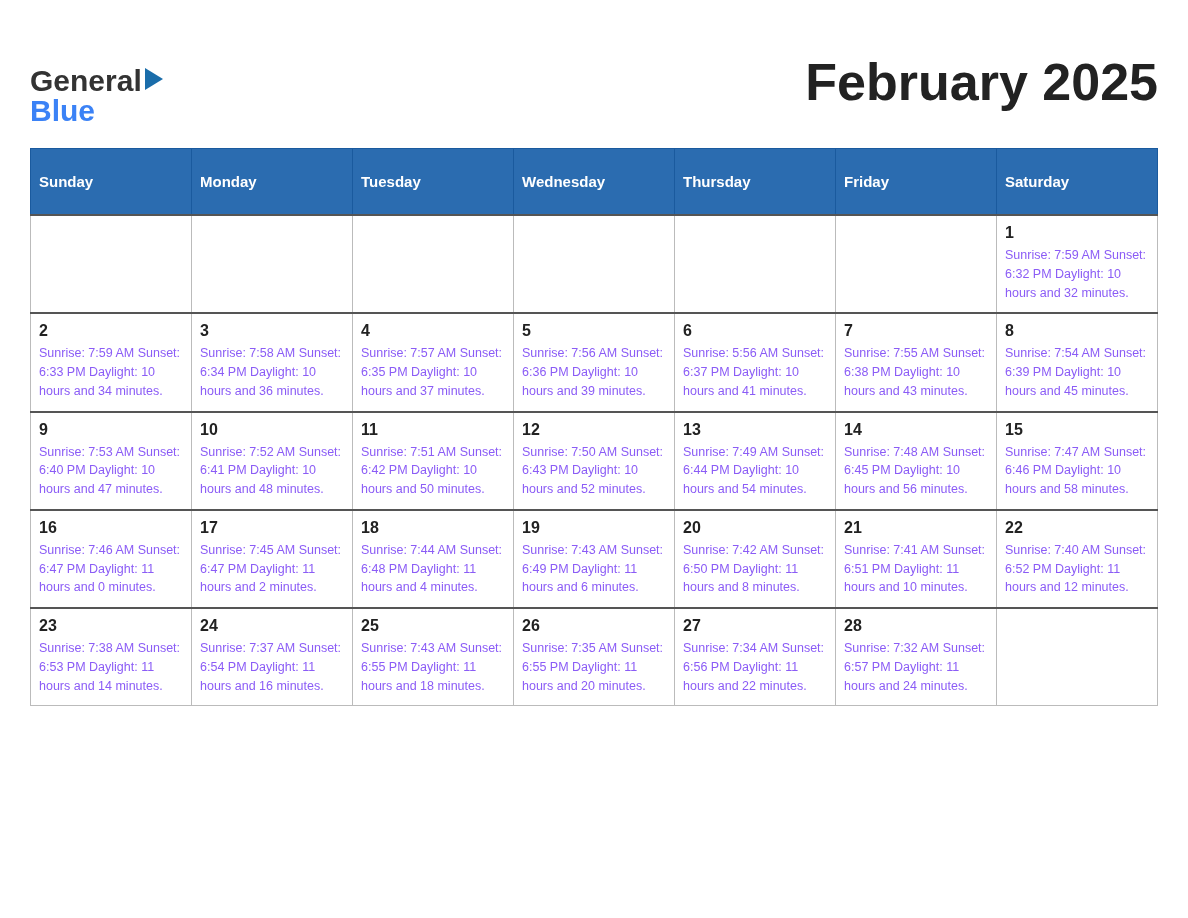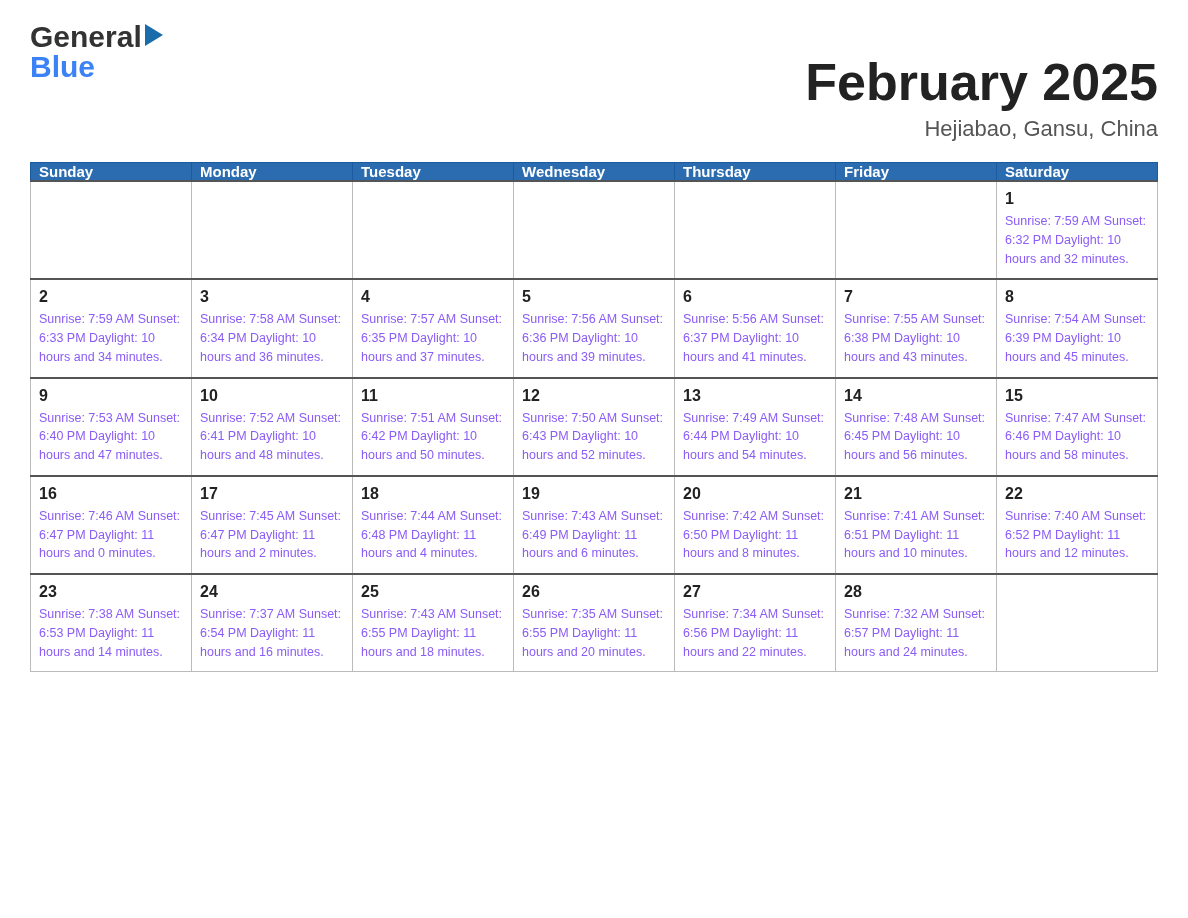--- a/index.html
+++ b/index.html
@@ -38,21 +38,21 @@
     .calendar {
       width: 100%;
       border-collapse: collapse;
       border: 1px solid #999;
     }
     .calendar th {
       background-color: #2b6cb0;
       color: #fff;
       font-size: 15px;
       font-weight: bold;
-      padding: 0 8px;
+      padding: 24px 8px;
       text-align: left;
       border: 1px solid #1a5a9e;
     }
     .calendar td {
       vertical-align: top;
       padding: 8px 8px 10px 8px;
       border: 1px solid #bbb;
       width: 14.28%;
       font-size: 12.5px;
       color: #333;
@@ -75,20 +75,21 @@
       color: #8b5cf6;
     }
     .empty-cell {
       background: #f9f9f9;
     }
 
     
     .logo-container {
       display: flex;
       align-items: center;
+      margin-top: 44px;
     }
     .logo-general {
       font-size: 30px;
       font-weight: bold;
       color: #333;
     }
     .logo-second-row {
       color: #3b82f6;
       font-size: 30px;
       font-weight: bold;
@@ -105,21 +106,20 @@
       <span style="display:inline-block; margin-left:3px; vertical-align:middle;">
         <svg width="18" height="22" viewBox="0 0 18 22">
             <polygon points="0,0 18,11 0,22" fill="#1a6daa"></polygon>
           </svg>
       </span>
     </div>
     <div class="logo-second-row">Blue</div>
   </div>
   <div class="title-area">
     <div class="month-title">February 2025</div>
-    <div class="location">Hejiabao, Gansu, China</div>
   </div>
 </div>
 
 <table class="calendar">
   <thead>
     <tr>
       <th>Sunday</th>
       <th>Monday</th>
       <th>Tuesday</th>
       <th>Wednesday</th>

